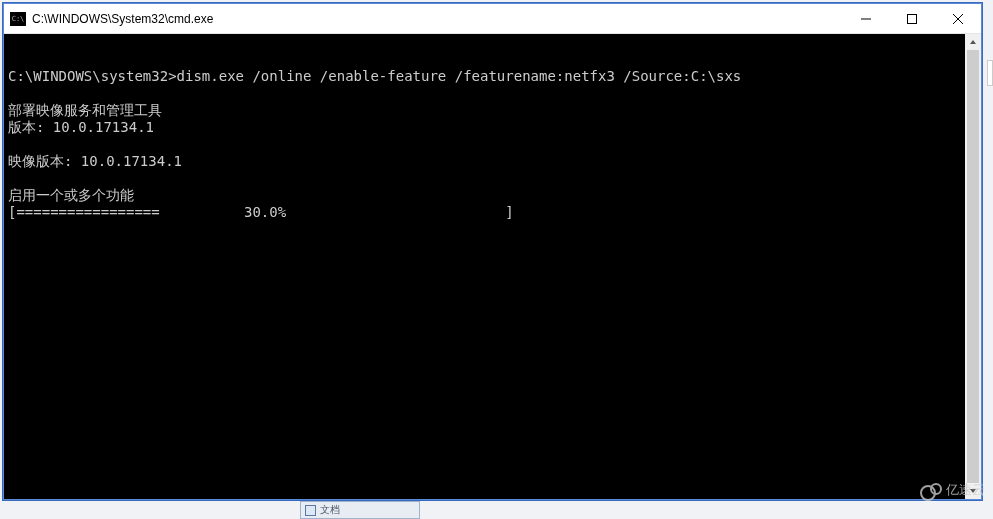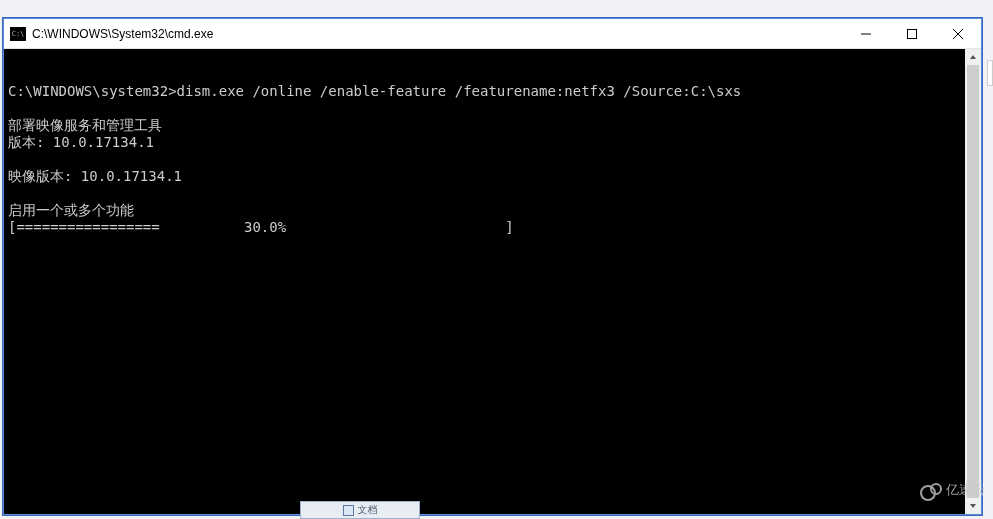--- a/index.html
+++ b/index.html
@@ -6,21 +6,21 @@
     body {
       font-family: "Segoe UI", Tahoma, sans-serif;
       background: #f0f2f5;
       width: 993px;
       height: 519px;
       overflow: hidden;
       position: relative;
     }
     .window {
       position: absolute;
-      top: 18px;
+      top: 3px;
       left: 3px;
       width: 979px;
       height: 497px;
       background: #fff;
       border: 1px solid #5a8bd6;
       display: flex;
       flex-direction: column;
       box-shadow: 0 0 0 1px #3a6ac0;
     }
     .titlebar {
@@ -116,21 +116,20 @@
       bottom: 0; left: 300px;
       width: 120px; height: 18px;
       background: #e8edf3;
       border: 1px solid #9fb3cc;
       display: flex;
       align-items: center;
       padding: 0 4px;
       font-size: 10px;
       color: #4a5568;
       gap: 4px;
-      justify-content: center;
     }
     .taskbar-stub .fi {
       width: 11px; height: 11px;
       border: 1px solid #5b7aa3;
       background: #dce8f5;
     }
 
     .watermark {
       position: absolute;
       right: 8px;

